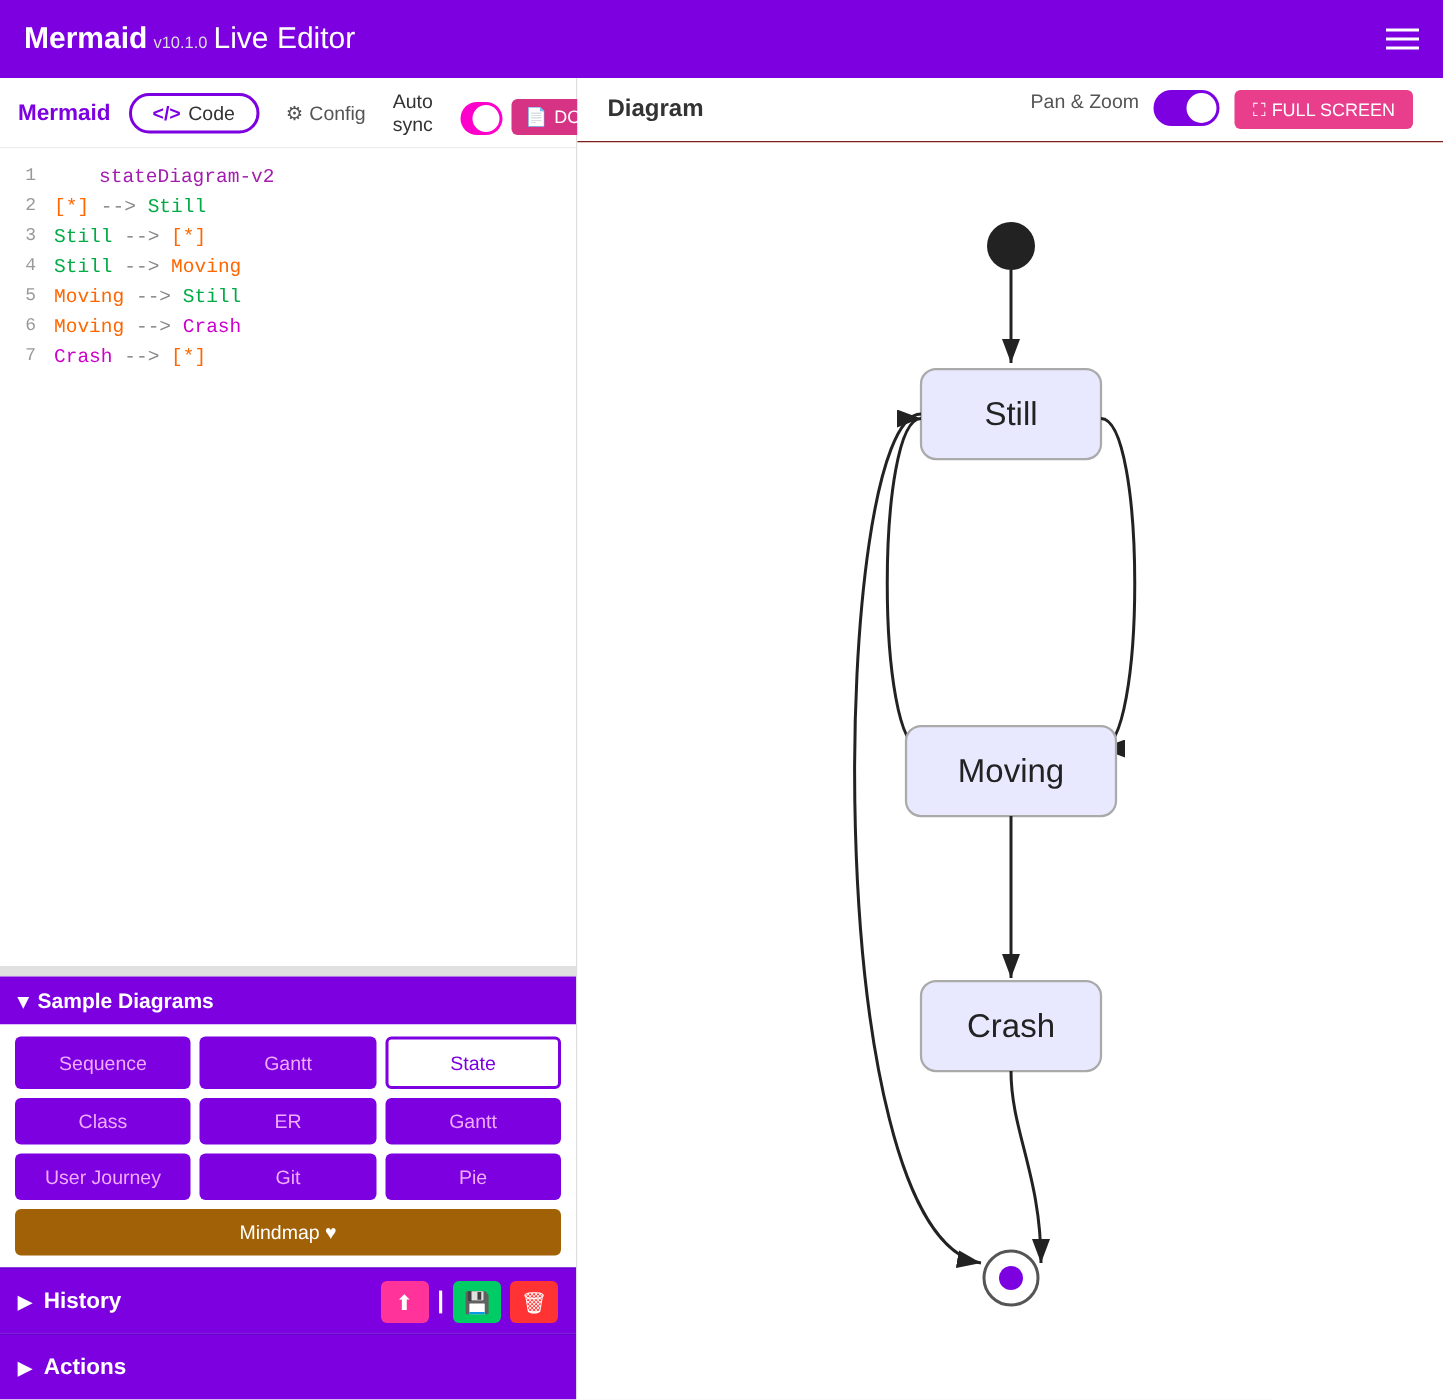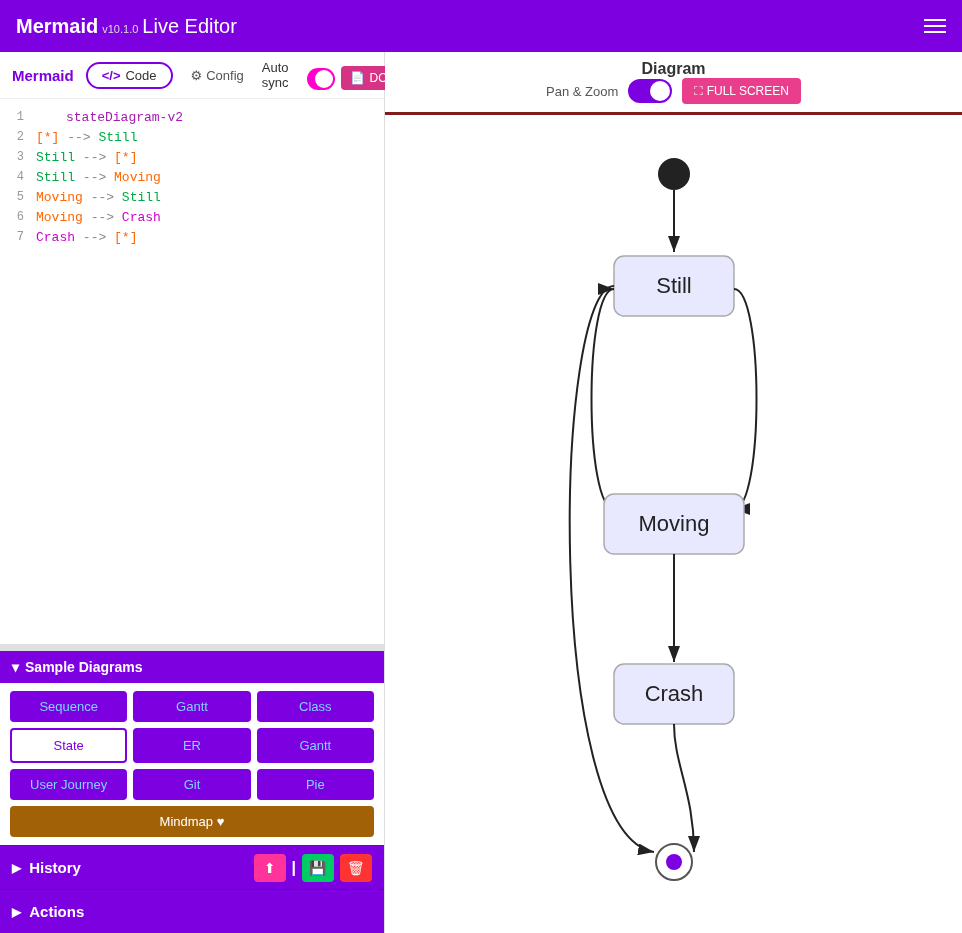--- a/index.html
+++ b/index.html
@@ -149,21 +149,21 @@
     }
     .diagram-buttons {
       padding: 8px 10px;
       display: grid;
       grid-template-columns: 1fr 1fr 1fr;
       gap: 6px;
       background: white;
     }
     .diagram-btn {
       background: #7c00e0;
-      color: #7dd3fc;
+      color: #f0abfc;
       border: none;
       border-radius: 4px;
       padding: 8px 4px;
       font-size: 13px;
       cursor: pointer;
       text-align: center;
     }
     .diagram-btn.active {
       background: white;
       color: #7c00e0;
@@ -220,27 +220,26 @@
     .right-panel {
       flex: 1;
       background: white;
       display: flex;
       flex-direction: column;
     }
     .diagram-header {
       display: flex;
       align-items: center;
       justify-content: space-between;
-      padding: 8px 8px;
-      border-bottom: 3px solid #7f1d1d;
-      background: white;
-      flex-direction: column;
+      padding: 8px 20px;
+      border-bottom: 1px solid #7f1d1d;
+      background: white;
     }
     .diagram-title { font-size: 16px; font-weight: bold; color: #333; }
-    .diagram-controls { display: flex; align-items: center; gap: 10px; }
+    .diagram-controls { display: flex; gap: 10px; }
     .pan-zoom-label { font-size: 13px; color: #555; }
     .pan-zoom-toggle {
       width: 44px; height: 24px; background: #7c00e0; border-radius: 12px; position: relative; cursor: pointer;
     }
     .pan-zoom-toggle::after {
       content: ''; position: absolute; width: 20px; height: 20px; background: white;
       border-radius: 50%; top: 2px; right: 2px;
     }
     .btn-fullscreen {
       background: #e83e8c;
@@ -365,22 +364,22 @@
     <div class="bottom-section">
 
       <div class="sample-diagrams">
         <span>▾</span>
         <span>Sample Diagrams</span>
       </div>
 
       <div class="diagram-buttons">
         <button class="diagram-btn">Sequence</button>
         <button class="diagram-btn">Gantt</button>
+        <button class="diagram-btn active">State</button>
         <button class="diagram-btn">Class</button>
-        <button class="diagram-btn active">State</button>
         <button class="diagram-btn">ER</button>
         <button class="diagram-btn">Gantt</button>
         <button class="diagram-btn">User Journey</button>
         <button class="diagram-btn">Git</button>
         <button class="diagram-btn">Pie</button>
         <button class="mindmap-btn">Mindmap ♥</button>
       </div>
 
       <div class="collapsible-section">
         <span class="chevron">▶</span>

